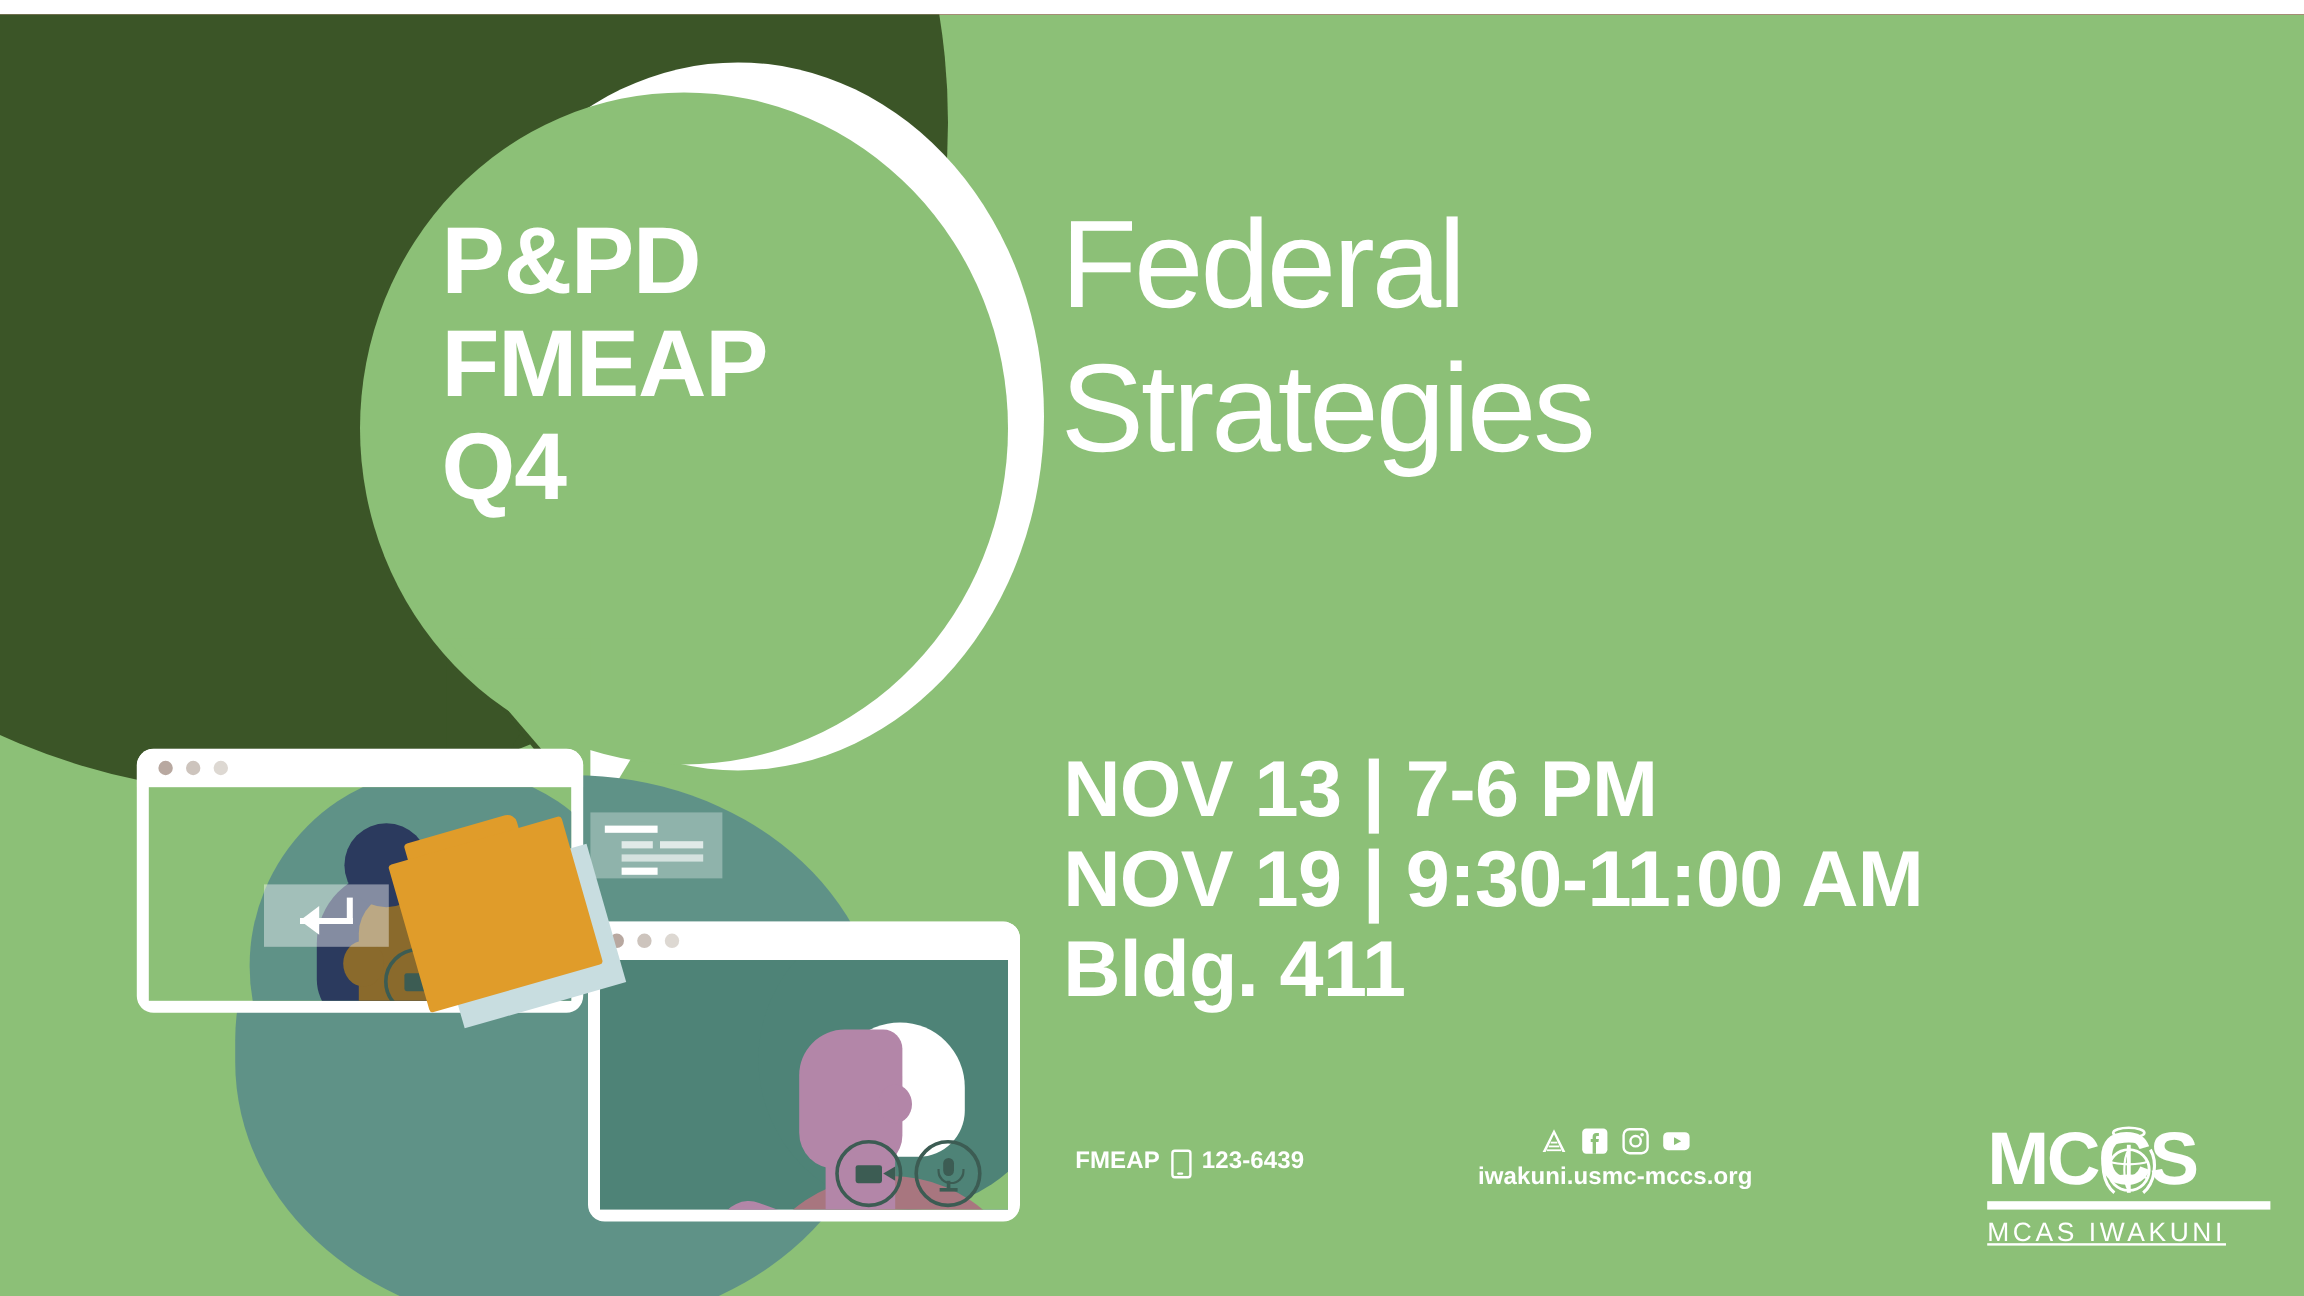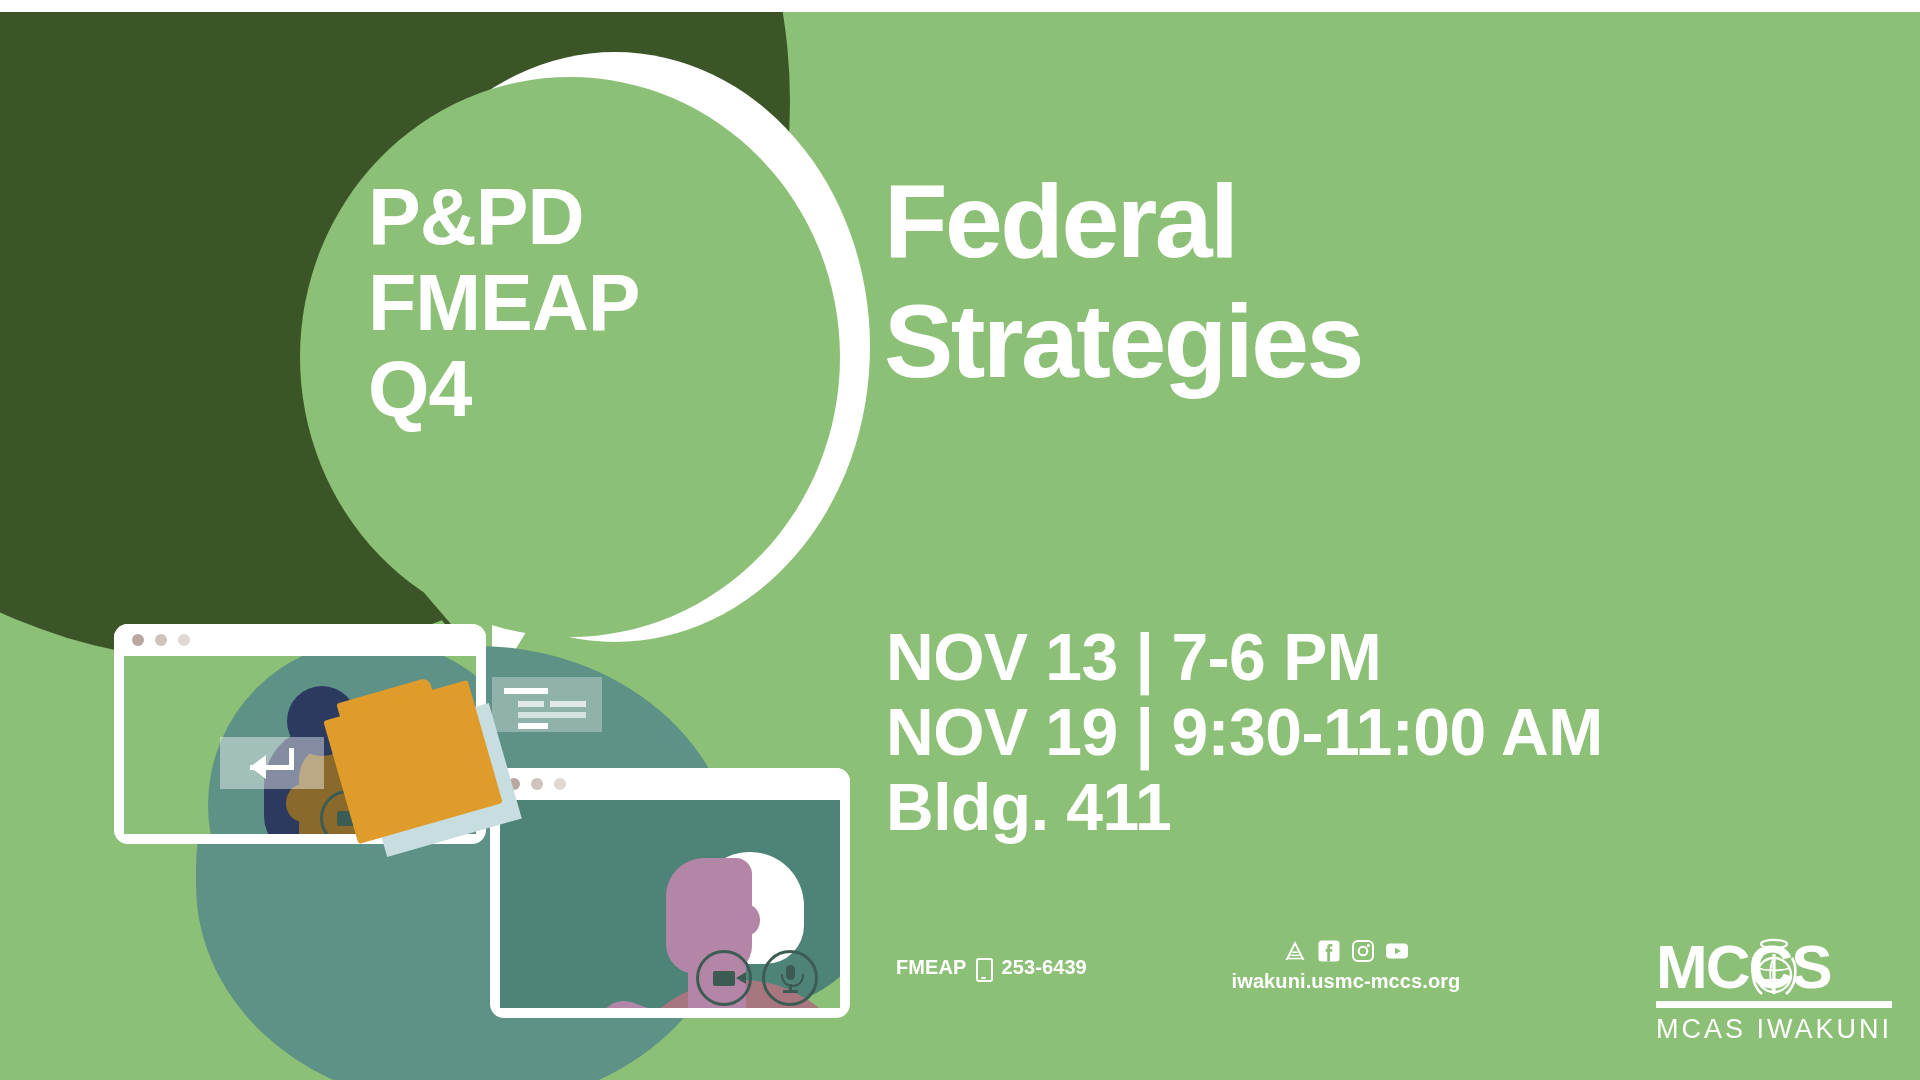--- a/index.html
+++ b/index.html
@@ -236,21 +236,21 @@
 
   
   .right { position: absolute; left: 884px; top: 0; width: 1036px; height: 1080px; }
 
   .headline {
     position: absolute;
     left: 0px; top: 150px;
     width: 1000px;
     color: #ffffff;
     font-size: 104px;
-    font-weight: 700;
+    font-weight: 400;
     line-height: 1.15;
     letter-spacing: -2.5px;
   }
 
   .dates {
     position: absolute;
     left: 2px; top: 608px;
     width: 1010px;
     color: #ffffff;
     font-size: 66px;
@@ -312,21 +312,21 @@
     font-size: 62px;
     font-weight: 700;
     letter-spacing: -2px;
     line-height: 1;
     height: 62px;
   }
   .mccs-rule {
     width: 100%; height: 7px; background: #ffffff; margin-top: 3px;
   }
   .mccs-sub {
-    color: #ffffff; font-size: 27px; letter-spacing: 3px; margin-top: 6px;
+    color: #ffffff; font-size: 22px; letter-spacing: 3px; margin-top: 6px; text-decoration: underline;
   }
   .ega {
     position: absolute;
     left: 50%; top: 50%;
     transform: translate(-50%,-50%);
     width: 72px; height: 66px;
   }
 </style>
 </head>
 <body>
@@ -440,21 +440,21 @@
       <div>NOV 19 | 9:30-11:00 AM</div>
       <div>Bldg. 411</div>
     </div>
 
     <div class="footer">
 
       <div class="contact-col">
         <div class="contact-row">
           <span>FMEAP</span>
           <span class="phone-glyph"></span>
-          <span>253-6439</span>
+          <span>123-6439</span>
         </div>
       </div>
 
       <div class="web-col">
         <div class="social-row">
           <span>
             <svg class="icn" viewBox="0 0 24 24" aria-hidden="true">
               <path d="M12 2 L21.5 21 L19 21 L12 6.2 L5 21 L2.5 21 Z" fill="#ffffff"></path>
               <rect x="9.2" y="12.4" width="5.6" height="1.5" fill="#ffffff"></rect>
               <rect x="7.6" y="15.6" width="8.8" height="1.5" fill="#ffffff"></rect>

